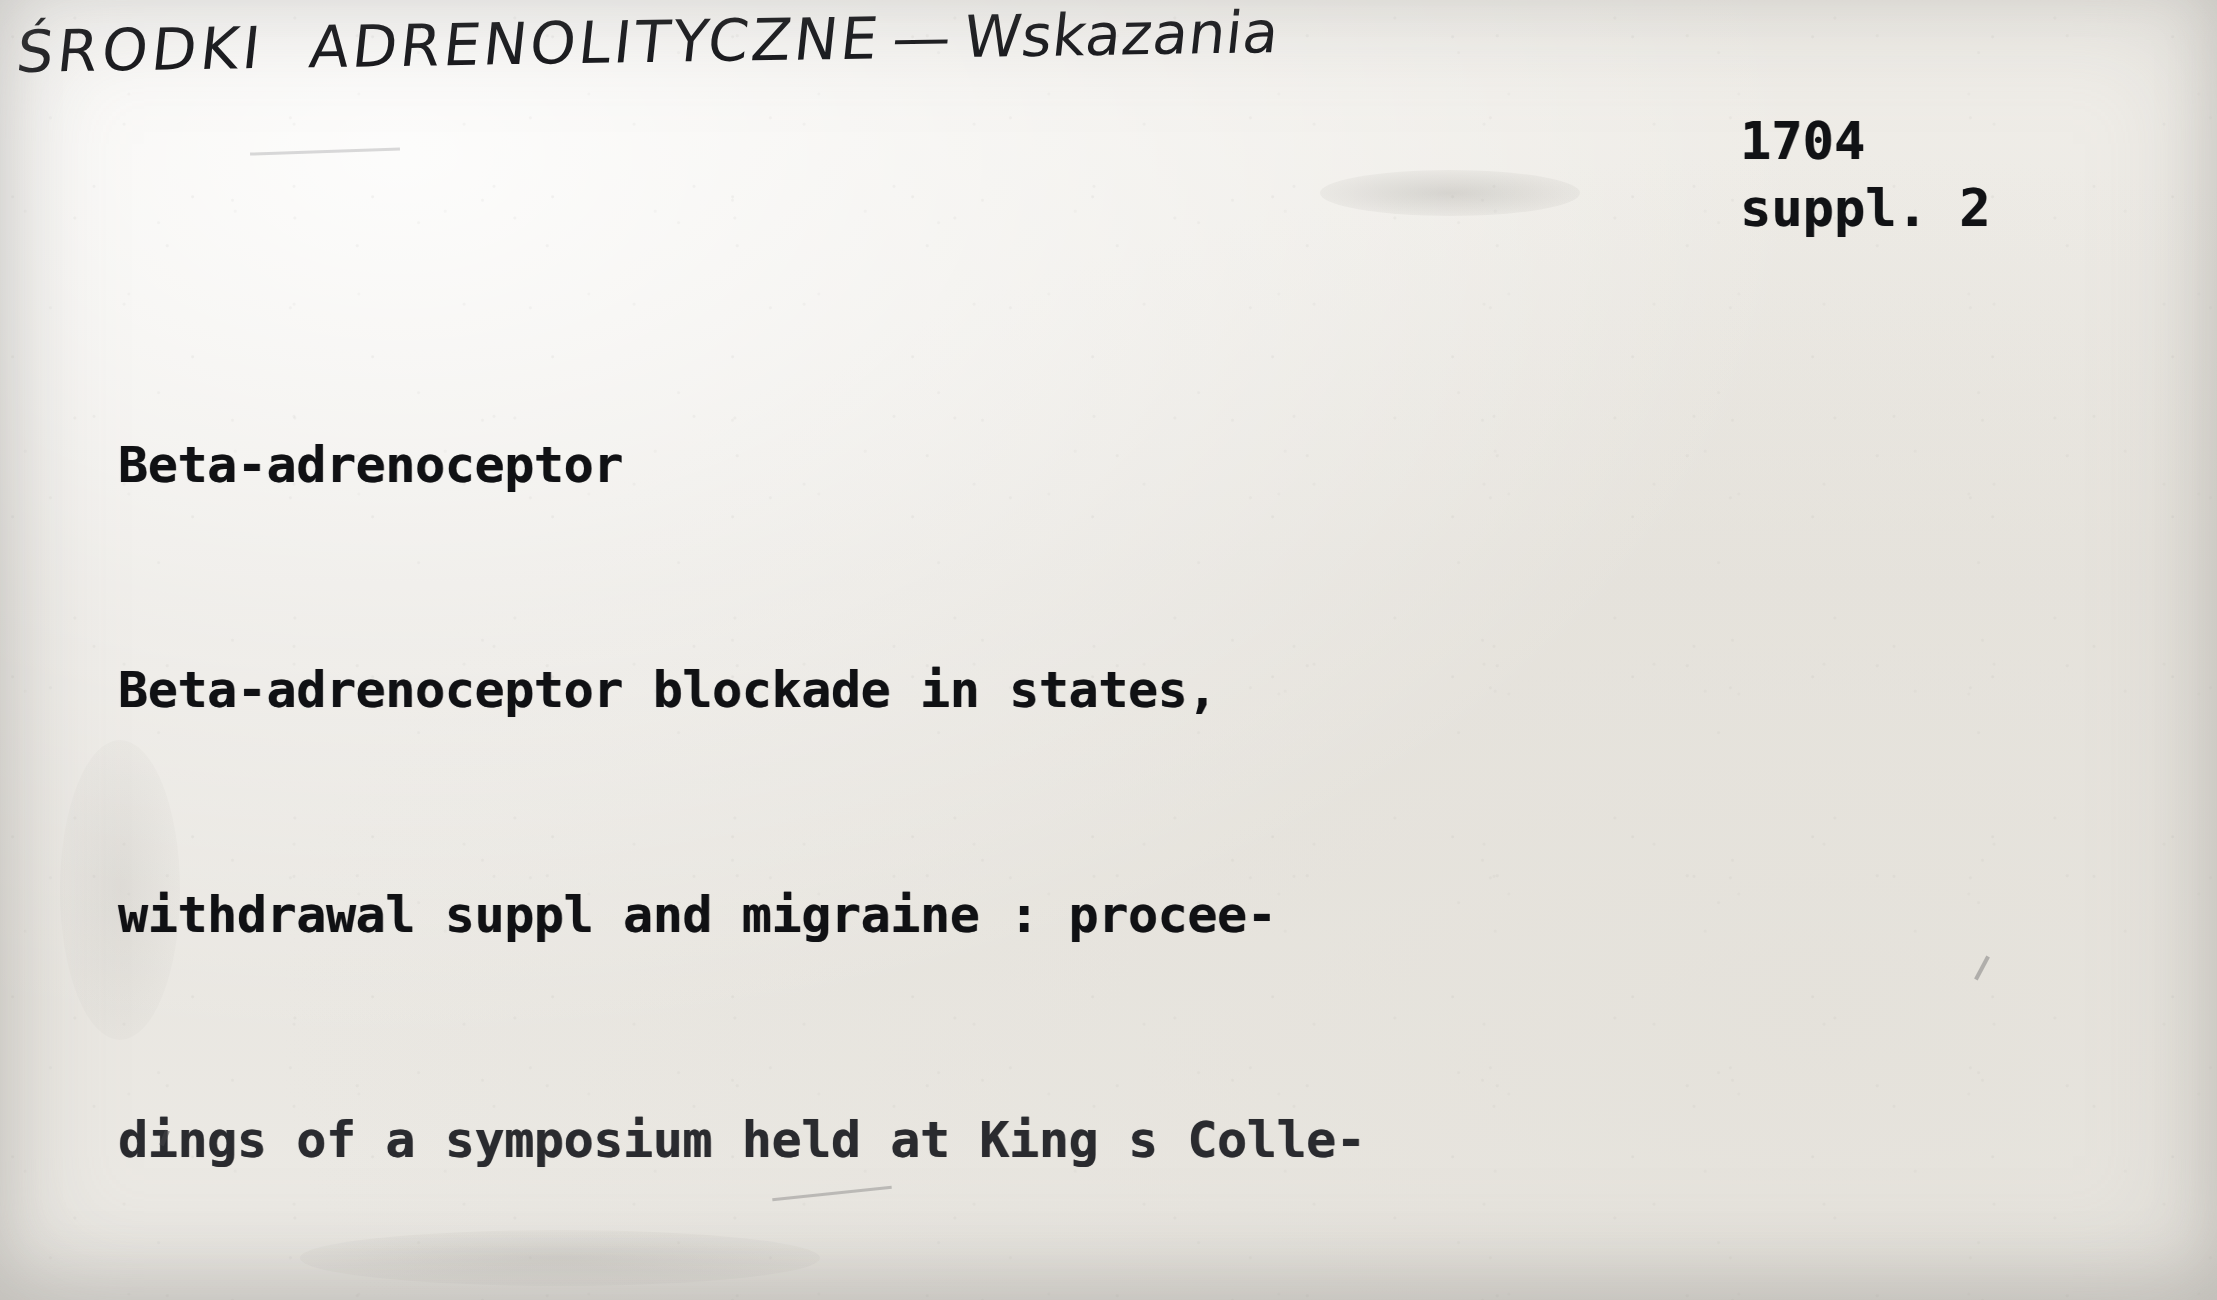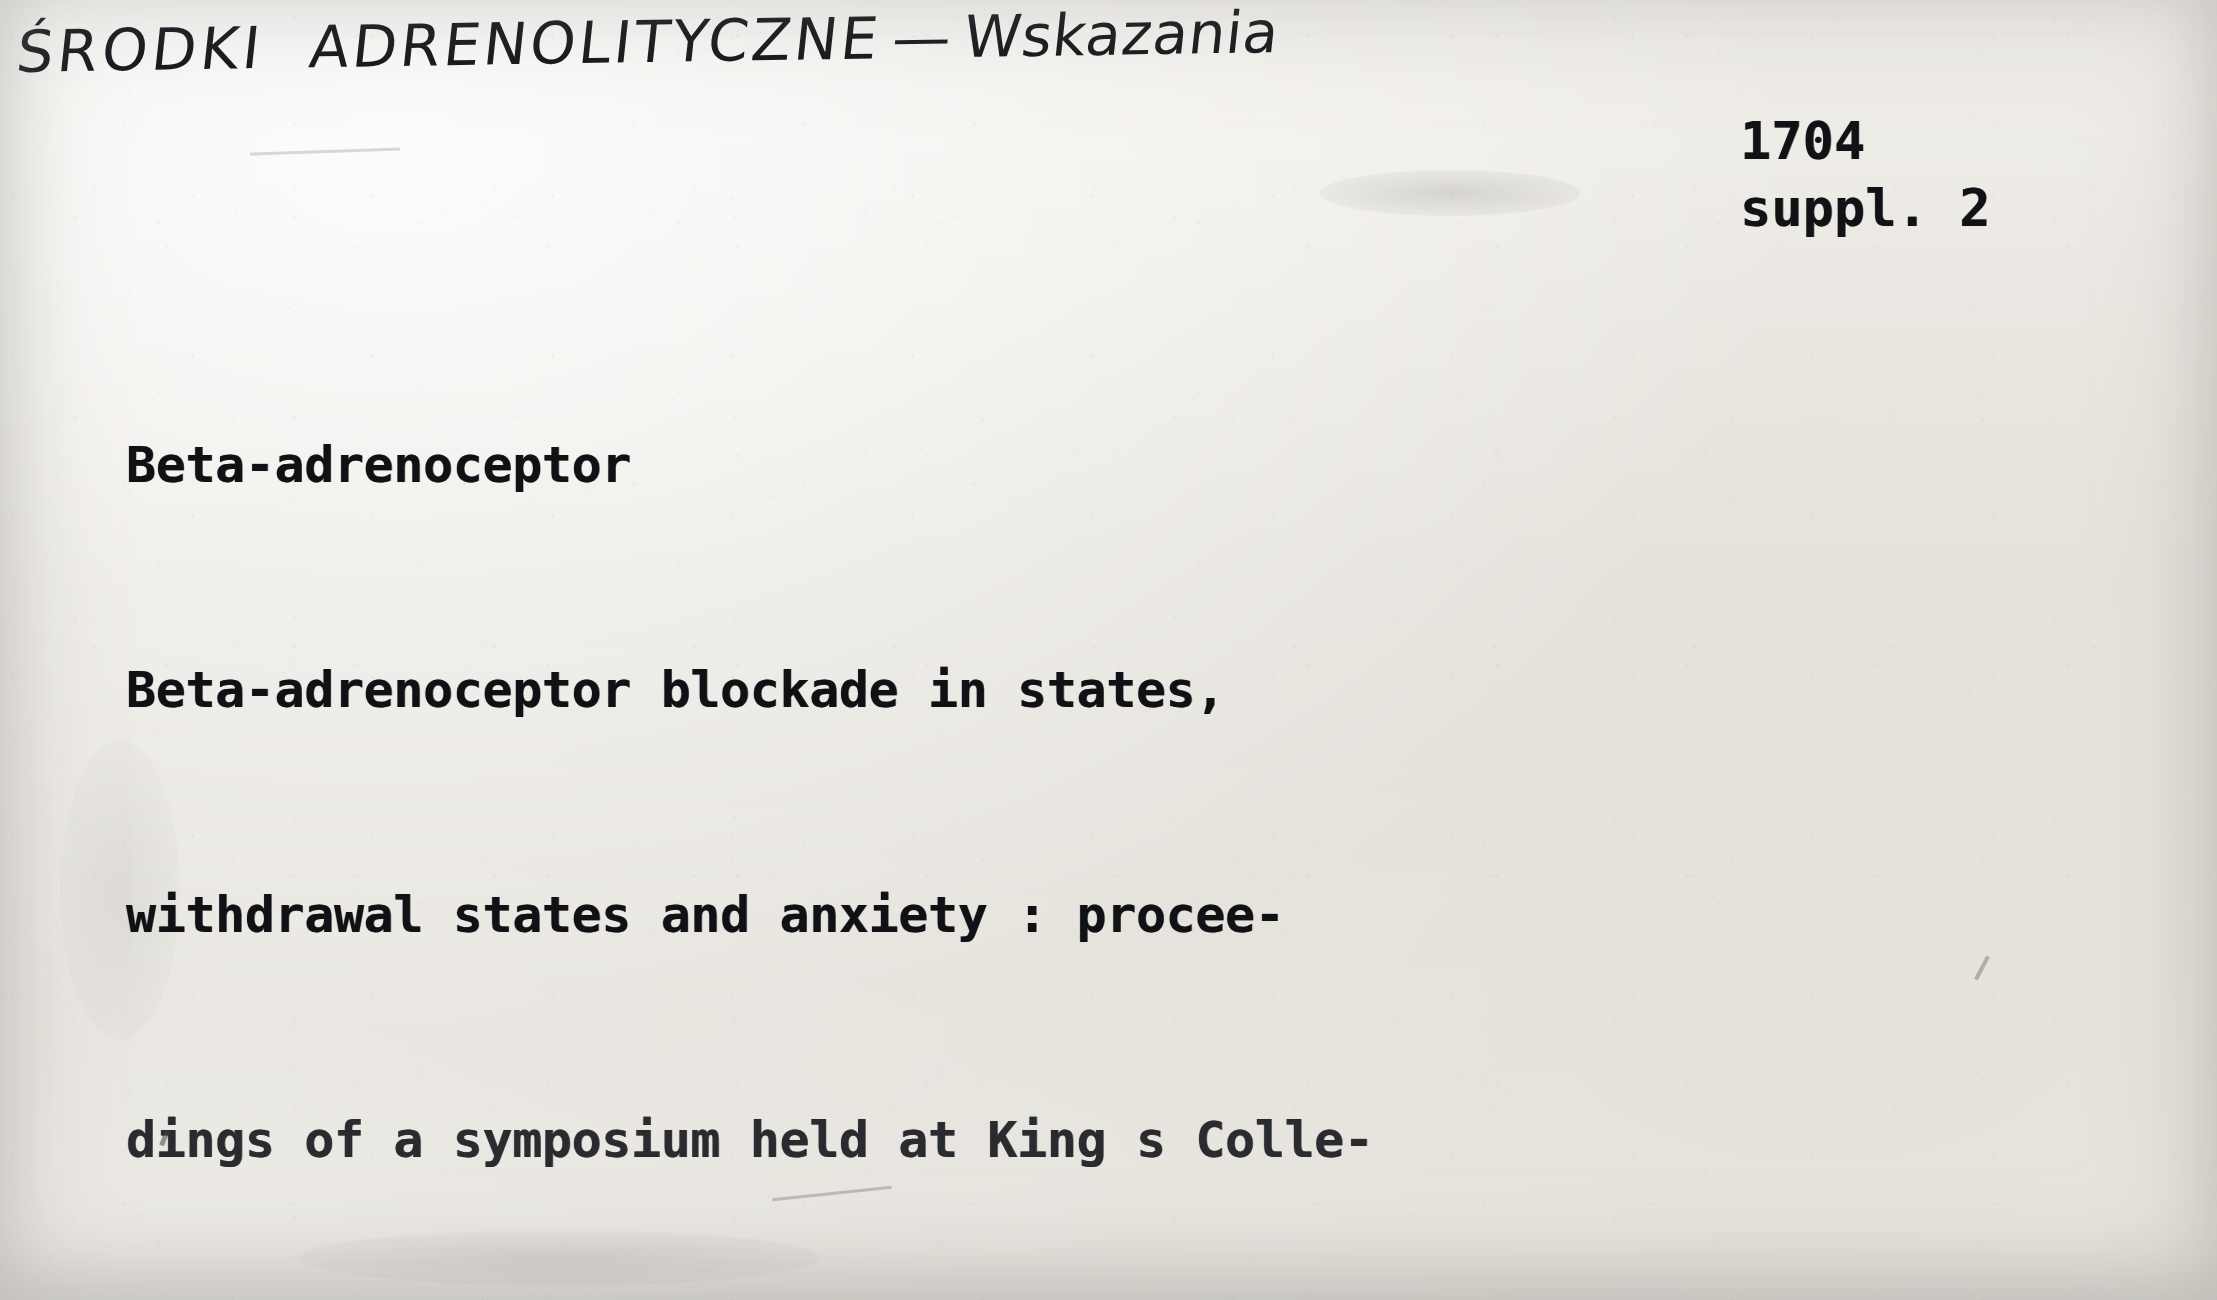--- a/index.html
+++ b/index.html
@@ -107,21 +107,20 @@
     font-size: 50px;
     font-weight: 700;
     color: #101114;
     line-height: 1.5;
     letter-spacing: -0.4px;
     white-space: pre;
   }
   .body-text .ln {
     display: block;
     height: 75px;
-    margin-left: 8px;
   }
   .body-text .ln.faint {
     color: #2a2b2f;
   }
   
   .typed {
     text-shadow: 0.6px 0.4px 0.6px rgba(40,40,44,0.55),
                 -0.4px 0.3px 0.7px rgba(40,40,44,0.30);
   }
   
@@ -159,21 +158,21 @@
   </div>
 
   <div class="rightblock typed">
     <span class="rl">1704</span>
     <span class="rl">suppl. 2</span>
   </div>
 
   <div class="body-text typed">
     <span class="ln">Beta-adrenoceptor</span>
     <span class="ln">Beta-adrenoceptor blockade in states,</span>
-    <span class="ln">withdrawal states and anxiety : procee-</span>
+    <span class="ln">withdrawal suppl and migraine : procee-</span>
     <span class="ln faint">dings of a symposium held at King s Colle-</span>
     
     
     
     
     
   </div>
 
   <div class="mark m1"></div>
   <div class="mark m2"></div>

